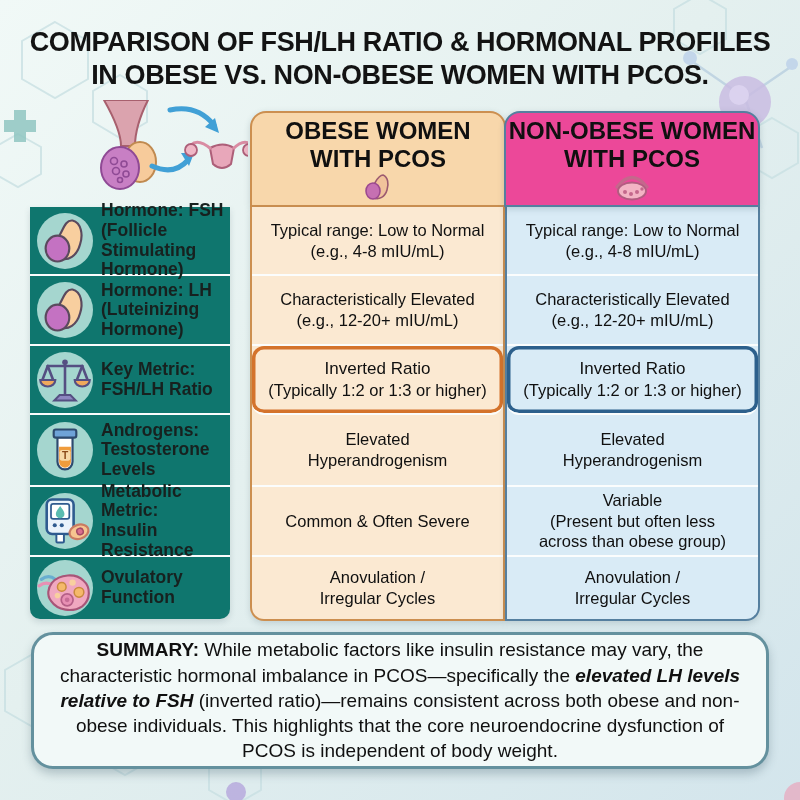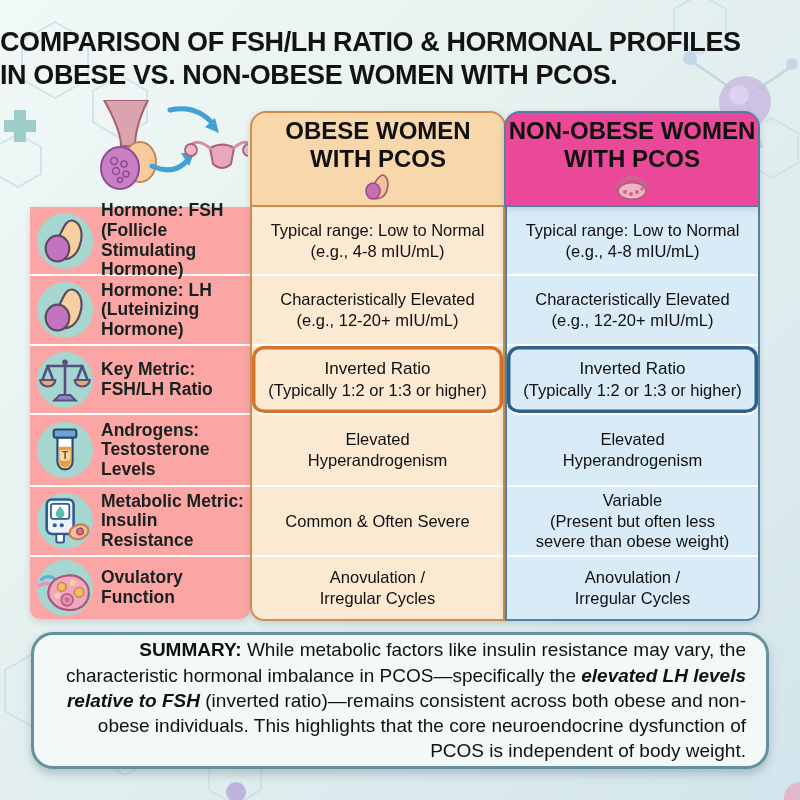--- a/index.html
+++ b/index.html
@@ -5,39 +5,39 @@
   html,body{margin:0;padding:0;}
   body{
     width:800px;height:800px;position:relative;overflow:hidden;
     font-family:"Liberation Sans",sans-serif;color:#101010;
     background:linear-gradient(135deg,#f1f9f7 0%,#e4f0ef 45%,#d3e5ec 100%);
   }
   svg{display:block;}
   .deco-bg{position:absolute;left:0;top:0;width:800px;height:800px;pointer-events:none;}
 
   .title{
-    position:absolute;top:26px;left:0;width:800px;
+    position:absolute;top:26px;left:0;width:800px;text-align:center;
     font-size:27px;font-weight:800;letter-spacing:-0.4px;line-height:1.24;color:#131313;
   }
   .title span{display:block;}
 
   .illustration{position:absolute;left:34px;top:100px;width:214px;height:104px;}
 
   .hdr{
     position:absolute;top:111px;height:96px;box-sizing:border-box;
     border-radius:16px 16px 0 0;display:flex;flex-direction:column;
     align-items:center;justify-content:center;gap:2px;
     font-weight:700;font-size:24px;line-height:1.15;text-align:center;
     white-space:pre-line;box-shadow:0 2px 6px rgba(60,90,100,.22);
   }
   .hdr-obese{left:250px;width:256px;background:#f8d7ab;border:2px solid #cc8f50;z-index:2;}
   .hdr-nonobese{left:504px;width:256px;background:#ec4899;border:2px solid #557f9f;z-index:3;}
 
   .col{position:absolute;top:207px;box-sizing:border-box;display:flex;flex-direction:column;z-index:2;}
-  .col-labels{left:30px;width:220px;height:412px;background:#fca5a5;border-radius:0 0 10px 10px;
+  .col-labels{left:30px;width:200px;height:412px;background:#0f766e;border-radius:0 0 10px 10px;
     box-shadow:0 3px 6px rgba(60,90,100,.18);}
   .col-obese{left:250px;width:255px;height:414px;background:#fbe9d2;border:2px solid #cc8f50;border-top:none;
     border-radius:0 0 0 14px;box-shadow:0 3px 6px rgba(60,90,100,.18);}
   .col-nonobese{left:505px;width:255px;height:414px;background:#d9ebf6;border:2px solid #557f9f;border-top:none;
     border-radius:0 0 14px 0;box-shadow:0 3px 6px rgba(60,90,100,.18);}
 
   .r0{height:69px;flex:none;} .r1{height:70px;flex:none;} .r2{height:69px;flex:none;}
   .r3{height:72px;flex:none;} .r4{height:70px;flex:none;} .r5{flex:1;}
 
   .lrow{
@@ -56,21 +56,21 @@
   .cell:last-child{border-bottom:none;}
   .cell .strong{font-weight:400;font-size:17px;}
   .hl-obese{box-shadow:inset 0 0 0 3.5px #d4732c;border-radius:12px;}
   .hl-nonobese{box-shadow:inset 0 0 0 3.5px #2d608c;border-radius:12px;}
 
   .summary{
     position:absolute;left:31px;top:632px;width:738px;height:137px;box-sizing:border-box;
     background:#f2f9f8;border:3px solid #64919e;border-radius:22px;
     box-shadow:0 5px 10px rgba(50,80,95,.28);
     display:flex;align-items:center;justify-content:center;padding:6px 20px;
-    text-align:right;font-size:19px;line-height:1.33;color:#101010;z-index:2;
+    text-align:center;font-size:19px;line-height:1.33;color:#101010;z-index:2;
   }
   .summary .s-label{font-weight:700;}
   .summary .s-em{font-weight:700;font-style:italic;}
 </style>
 </head>
 <body>
 
 <svg class="deco-bg" viewBox="0 0 800 800">
   <g fill="none" stroke="#c7dfe2" stroke-width="2" opacity="0.75">
     <polygon points="55,22 88,41 88,79 55,98 22,79 22,41"></polygon>
@@ -256,20 +256,20 @@
   <div class="cell r1">Characteristically Elevated
 (e.g., 12-20+ mIU/mL)</div>
   <div class="cell r2 hl-nonobese">
     <span class="strong">Inverted Ratio</span>
     <span>(Typically 1:2 or 1:3 or higher)</span>
   </div>
   <div class="cell r3">Elevated
 Hyperandrogenism</div>
   <div class="cell r4">Variable
 (Present but often less
-severe than obese weight)</div>
+across than obese group)</div>
   <div class="cell r5">Anovulation /
 Irregular Cycles</div>
 </div>
 
 <div class="summary">
   <p style="margin:0"><span class="s-label">SUMMARY:</span><span> While metabolic factors like insulin resistance may vary, the characteristic hormonal imbalance in PCOS—specifically the </span><span class="s-em">elevated LH levels relative to FSH</span><span> (inverted ratio)—remains consistent across both obese and non-obese individuals. This highlights that the core neuroendocrine dysfunction of PCOS is independent of body weight.</span></p>
 </div>
 
 </body></html>

